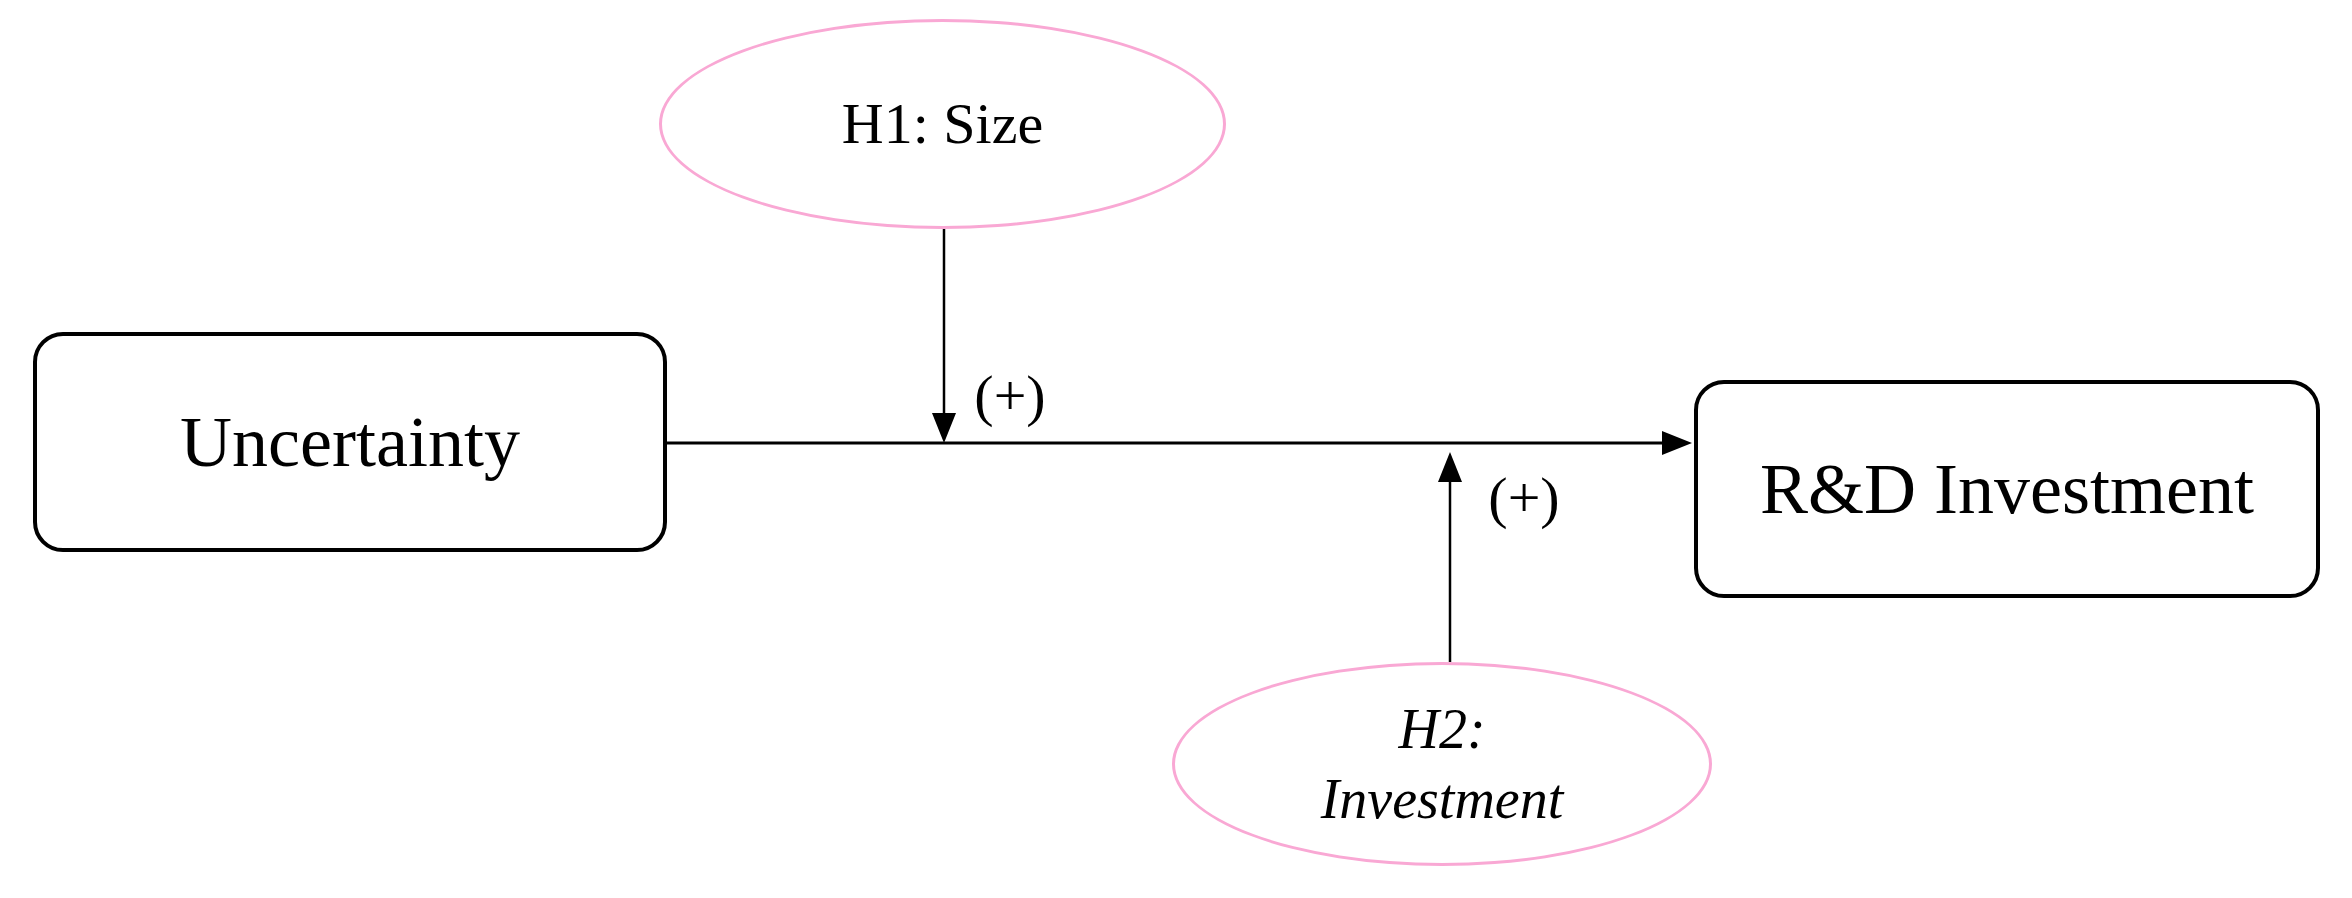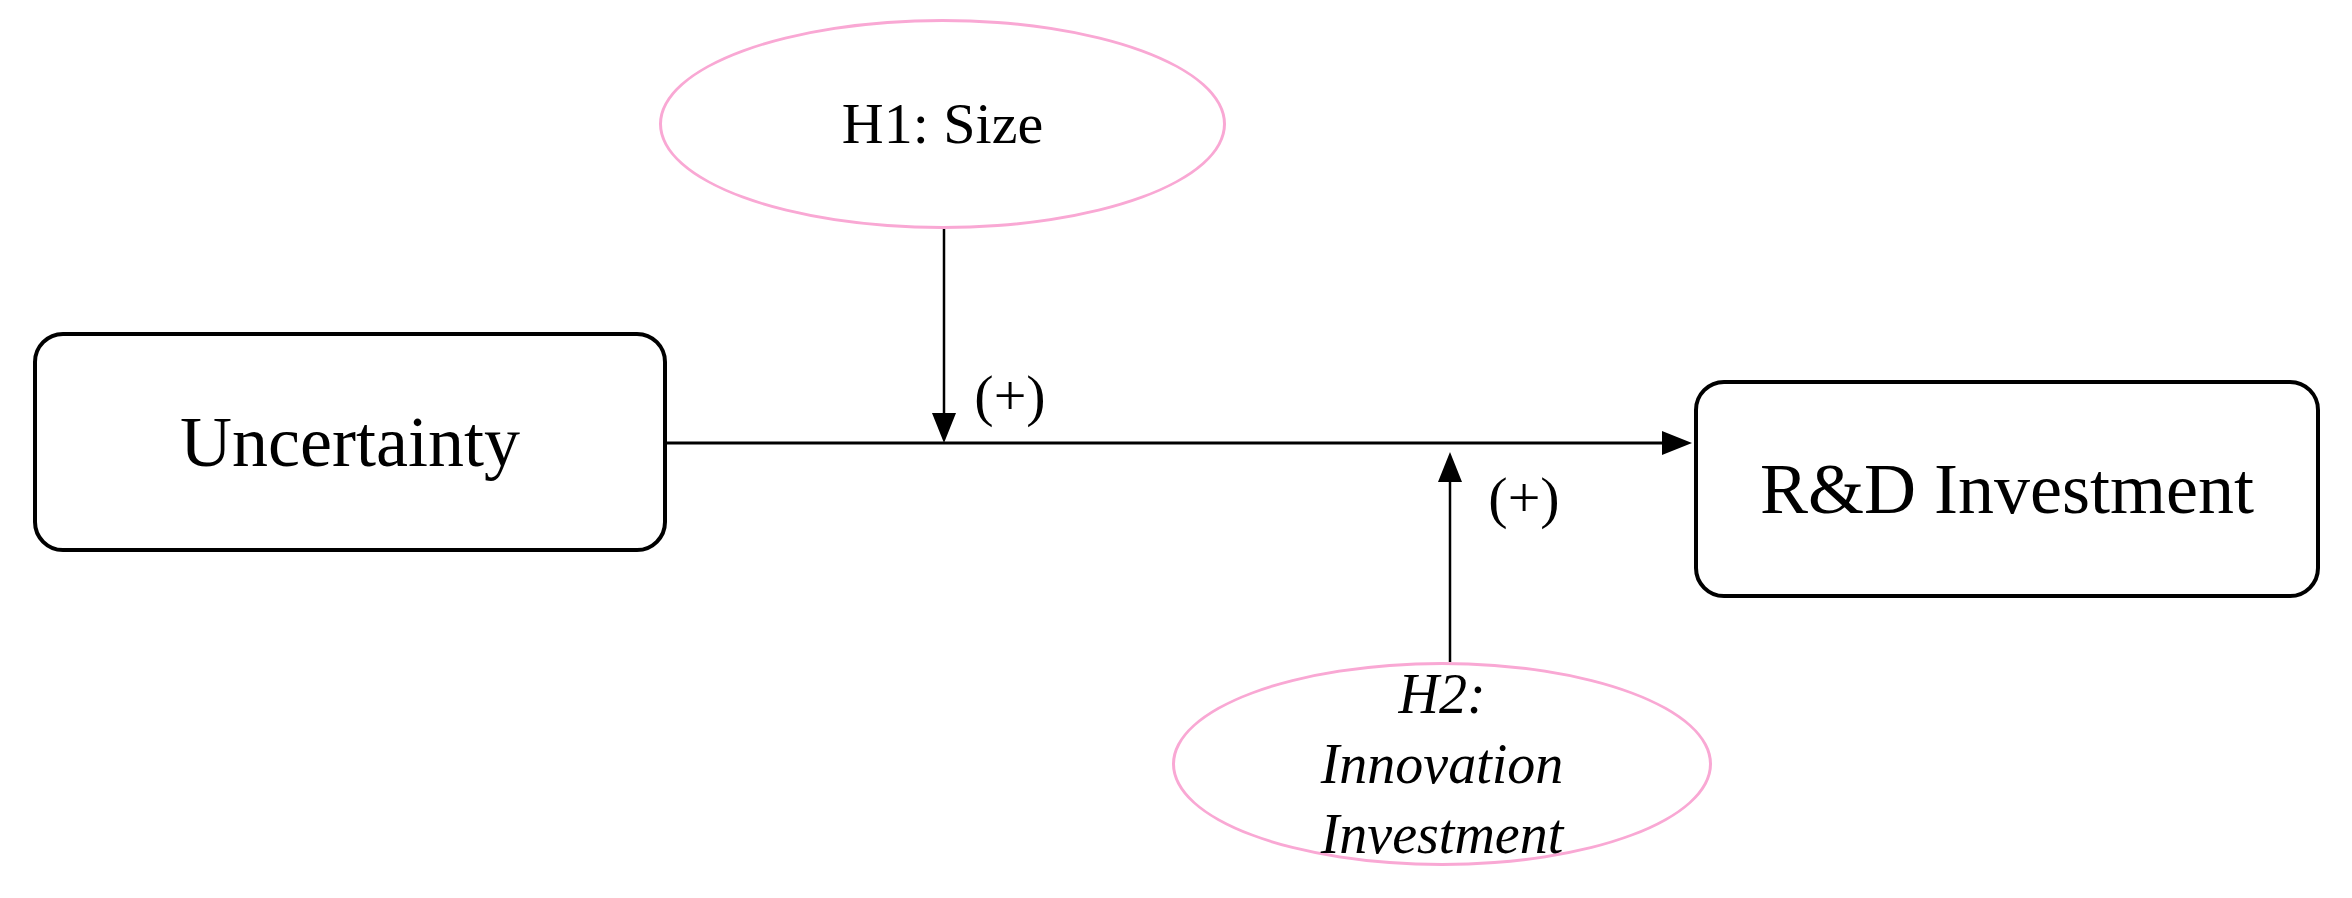--- a/index.html
+++ b/index.html
@@ -103,21 +103,20 @@
   <div class="node-box" style="left:1694px; top:332px; width:626px; height:218px;margin-top:48px;">
     <span class="label">R&amp;D Investment</span>
   </div>
 
   <div class="node-ellipse" style="left:659px; top:19px; width:567px; height:210px;">
     <span class="ellipse-label">H1: Size</span>
   </div>
 
   <div class="node-ellipse" style="left:1172px; top:662px; width:540px; height:204px;">
     <span class="ellipse-line">H2:</span>
-    <span class="ellipse-line">Innovation</span>
     <span class="ellipse-line">Investment</span>
   </div>
 
   <div class="sign-label" style="left:1010px; top:396px;">(+)</div>
 
   <div class="sign-label" style="left:1524px; top:498px;">(+)</div>
 
 </div>
 
 </body></html>

